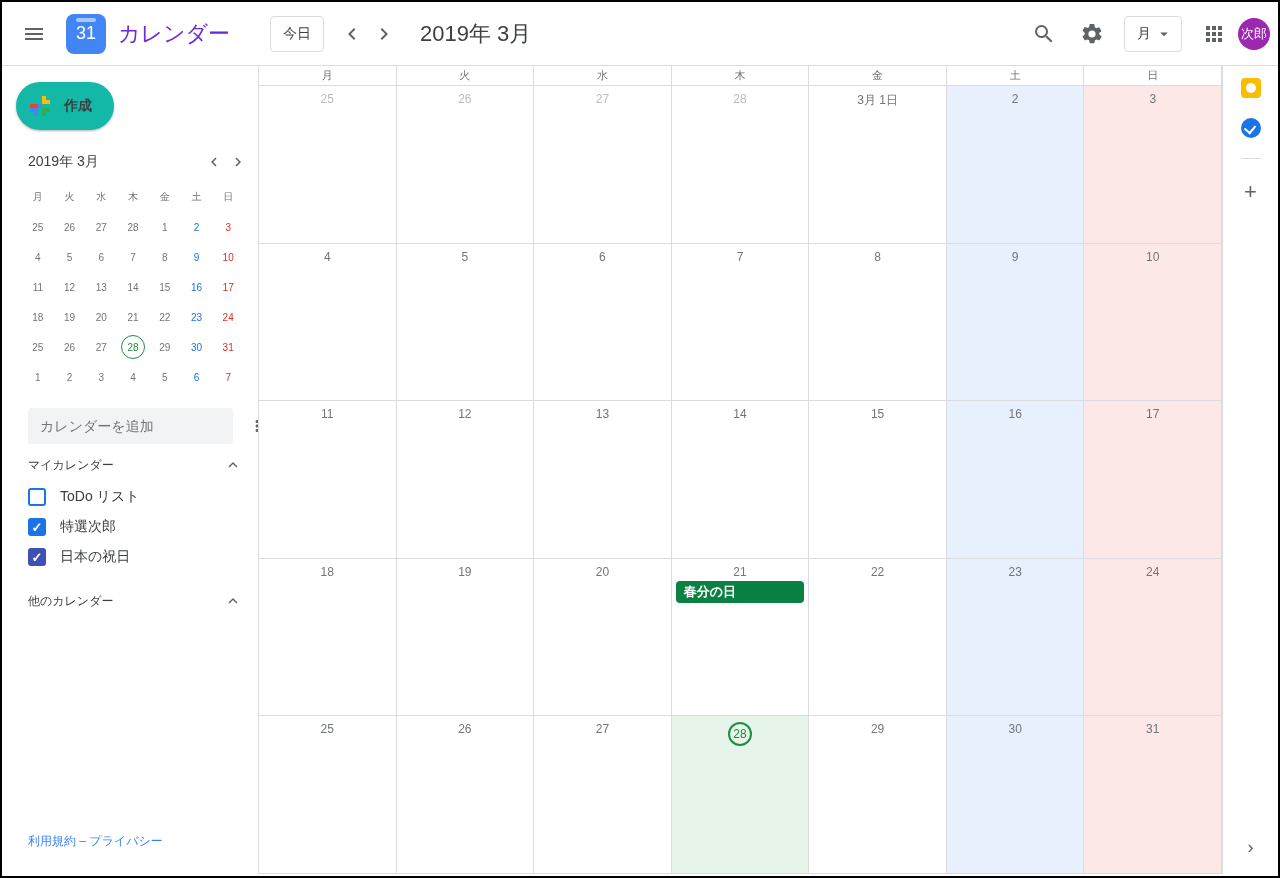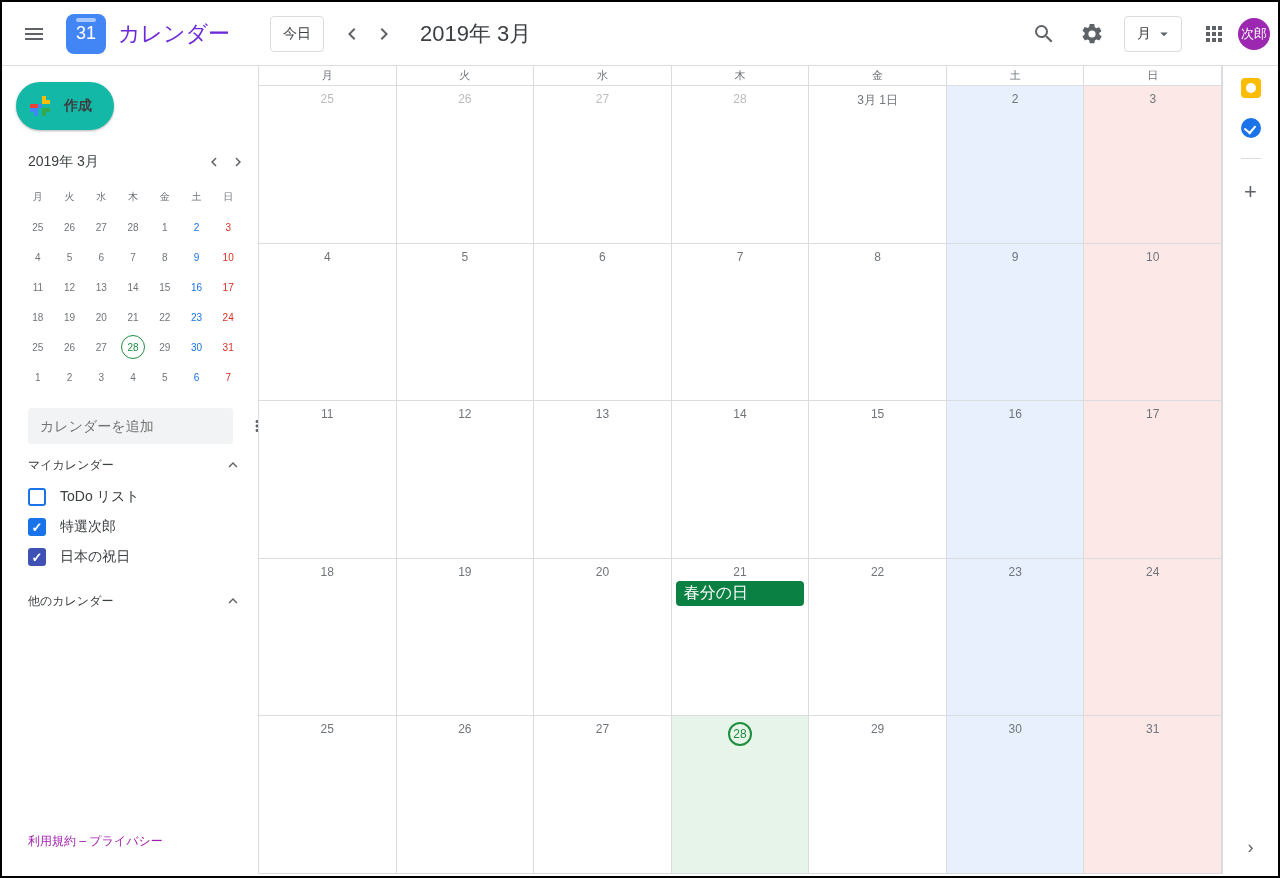--- a/index.html
+++ b/index.html
@@ -39,33 +39,33 @@
 .dots-btn { width: 24px; height: 24px; display: flex; align-items: center; justify-content: center; cursor: pointer; color: #5f6368; }
 .cal-section { margin-bottom: 12px; }
 .cal-sec-hdr { display: flex; align-items: center; justify-content: space-between; padding: 8px 16px 8px 12px; cursor: pointer; }
 .cal-sec-title { font-size: 12px; color: #3c4043; font-family: Liberation Serif, serif; }
 .chev-icon { color: #5f6368; }
 .cal-item { display: flex; align-items: center; padding: 6px 12px; cursor: pointer; }
 .cal-check { width: 18px; height: 18px; border-radius: 3px; margin-right: 14px; display: flex; align-items: center; justify-content: center; }
 .cal-check.checked::after { content: '✓'; color: #fff; font-size: 13px; font-weight: bold; }
 .cal-check.unchecked { border: 2px solid; background: transparent !important; }
 .cal-label { font-size: 14px; color: #3c4043; }
-.sidebar-footer { margin-top: auto; padding: 8px 12px; font-size: 12px; color: #a21caf; }
+.sidebar-footer { margin-top: auto; padding: 8px 12px; font-size: 12px; color: #3b82f6; }
 .calendar-grid { flex: 1; display: flex; flex-direction: column; border-left: 1px solid #dadce0; }
 .dow-row { display: flex; height: 20px; border-bottom: 1px solid #dadce0; }
 .dow-cell { flex: 1; display: flex; align-items: center; justify-content: center; font-size: 11px; color: #70757a; border-right: 1px solid #dadce0; }
 .week-row { flex: 1; display: flex; border-bottom: 1px solid #dadce0; }
 .day-cell { flex: 1; border-right: 1px solid #dadce0; padding: 6px 4px; position: relative; }
 .day-cell.sat-bg { background: #e8f0fe; }
 .day-cell.sun-bg { background: #fce8e6; }
 .day-cell.today-bg { background: #e6f4ea; }
 .day-num { text-align: center; font-size: 12px; color: #70757a; margin-bottom: 2px; }
 .day-num.dim { color: #bbb; }
 .day-num .today-circle { display: inline-flex; width: 24px; height: 24px; border: 2px solid #1e8e3e; border-radius: 50%; align-items: center; justify-content: center; color: #1e8e3e; font-weight: 500; }
-.event-chip { background: #0b8043; color: #fff; font-size: 16px; padding: 2px 8px; border-radius: 4px; margin-top: 2px; white-space: nowrap; overflow: hidden; text-overflow: ellipsis; }
+.event-chip { background: #0b8043; color: #fff; font-size: 13px; padding: 2px 8px; border-radius: 4px; margin-top: 2px; white-space: nowrap; overflow: hidden; text-overflow: ellipsis; font-weight: bold; }
 .side-panel { width: 56px; border-left: 1px solid #dadce0; display: flex; flex-direction: column; align-items: center; padding-top: 12px; gap: 20px; }
 .sp-icon { width: 20px; height: 20px; border-radius: 4px; cursor: pointer; }
 .sp-keep { background: #fbbc04; }
 .sp-tasks { background: #1a73e8; border-radius: 50%; position: relative; }
 .sp-tasks::after { content: ''; position: absolute; top: 5px; left: 5px; width: 6px; height: 8px; border-right: 2px solid #fff; border-bottom: 2px solid #fff; transform: rotate(40deg); }
 .sp-divider { width: 20px; height: 1px; background: #dadce0; }
 .sp-plus { font-size: 22px; color: #5f6368; cursor: pointer; }
 .sp-expand { margin-top: auto; margin-bottom: 16px; color: #5f6368; cursor: pointer; font-size: 18px; }
 svg { display: block; }
 </style>

